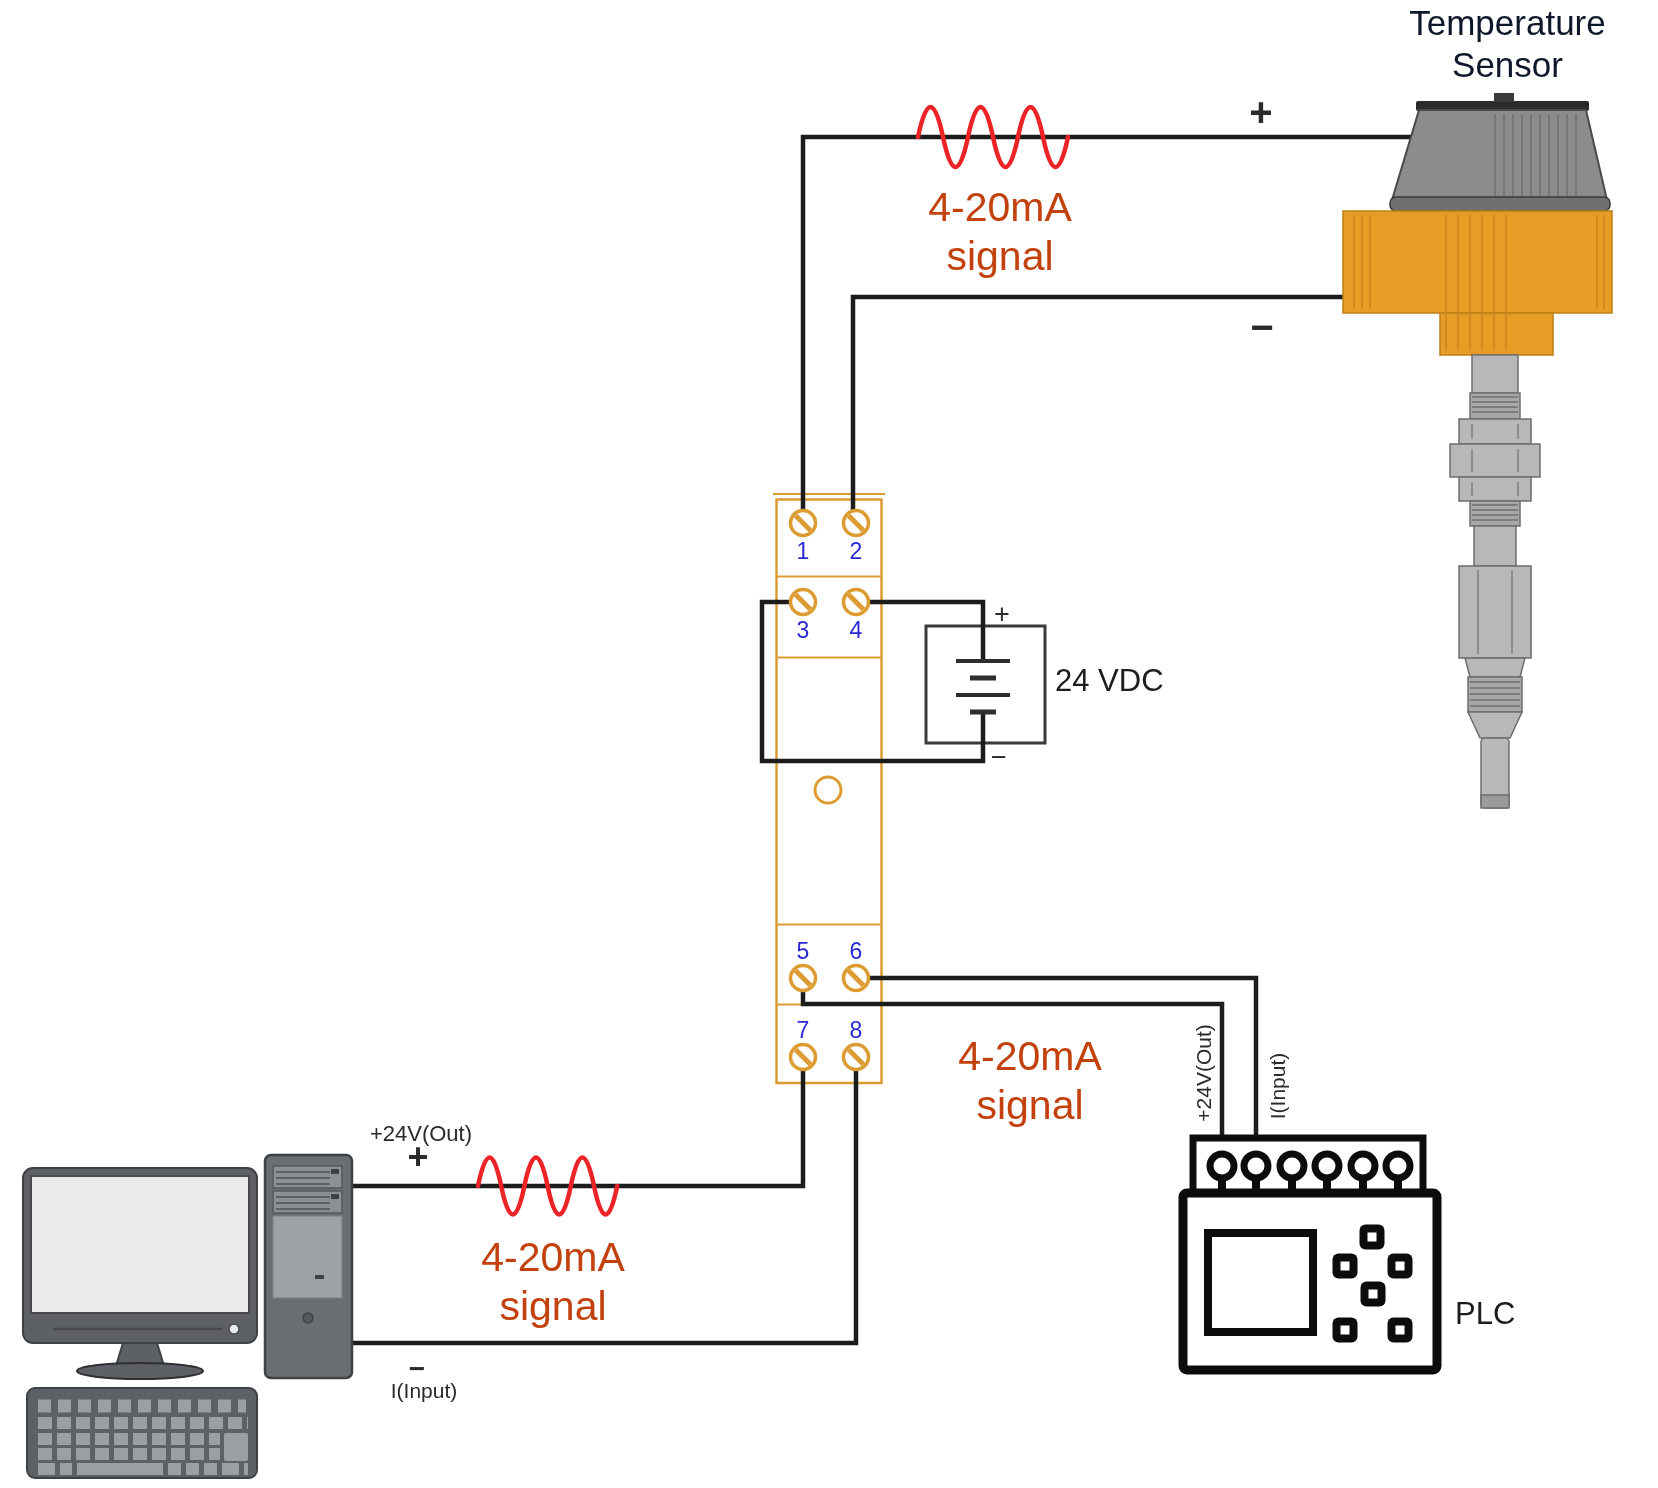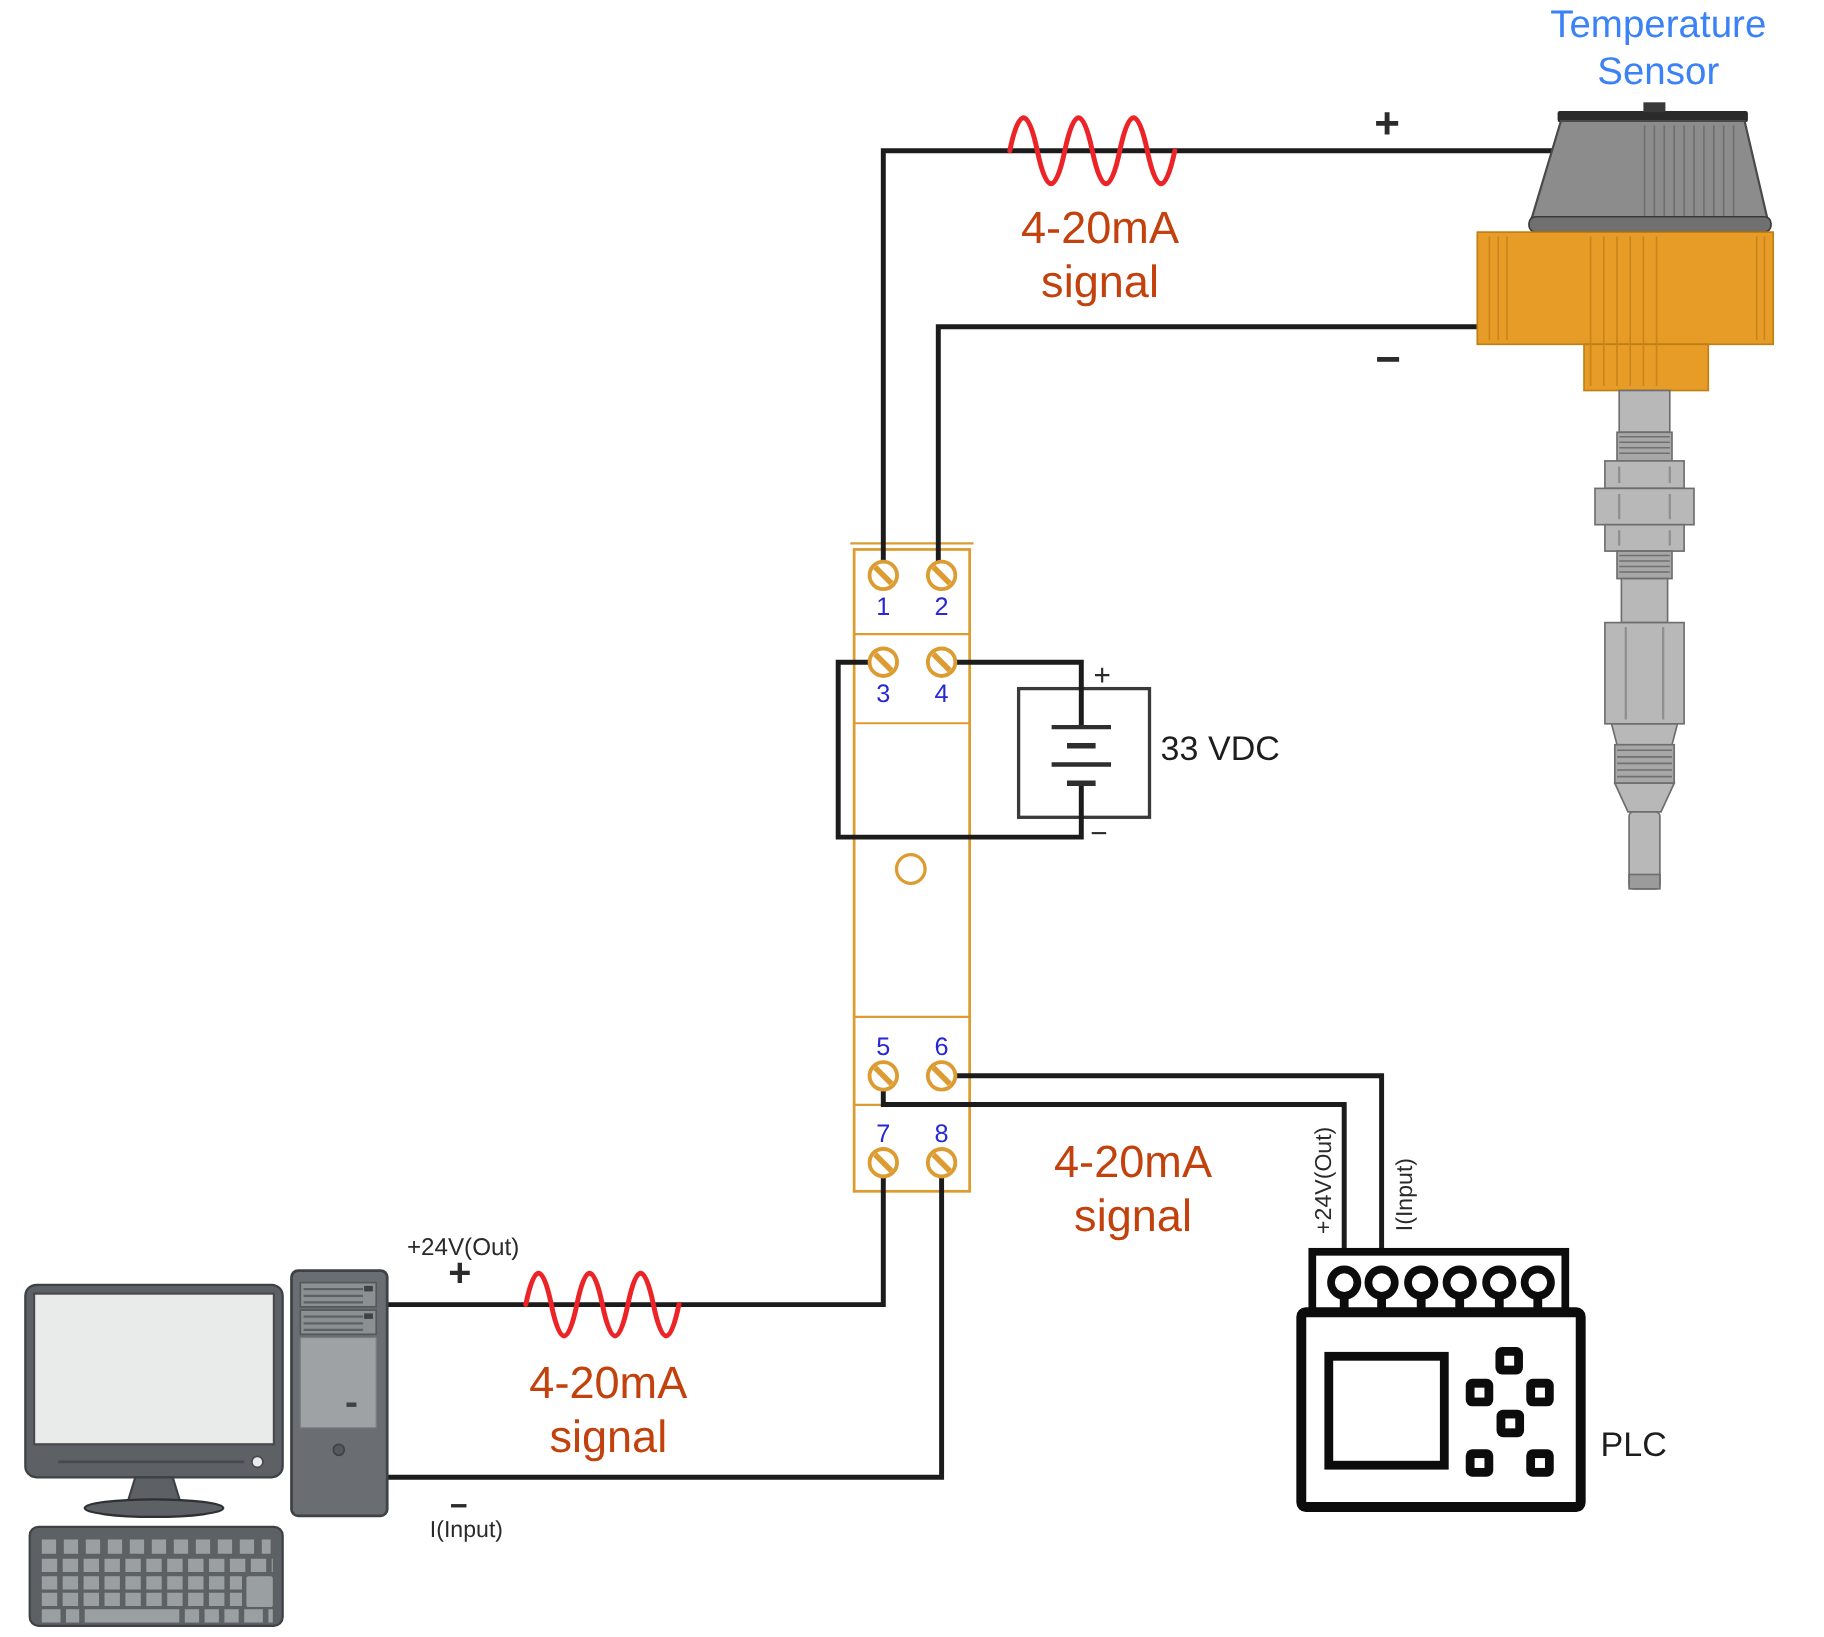--- a/index.html
+++ b/index.html
@@ -1,21 +1,21 @@
 <!DOCTYPE html>
 <html><head>
 <meta charset="utf-8">
 <style>
   html,body{margin:0;padding:0;background:#ffffff;}
   #canvas{position:relative;width:1658px;height:1488px;background:#ffffff;overflow:hidden;
           font-family:"Liberation Sans",sans-serif;}
   #diagram-svg{position:absolute;left:0;top:0;}
   .lbl{position:absolute;color:#2b2b2b;white-space:nowrap;}
   .sig{font-size:41px;line-height:49px;color:#c2410c;width:300px;text-align:center;}
-  .title{font-size:35px;line-height:42px;color:#3b82f6;width:235px;text-align:center;}
+  .title{font-size:35px;line-height:42px;color:#0f172a;width:235px;text-align:center;}
   .big{font-size:31px;color:#1d1d1d;}
   .small{font-size:22px;color:#2a2a2a;}
   .tiny{font-size:21px;color:#2a2a2a;}
   .sign{font-weight:700;text-align:center;width:60px;}
   .vert{transform:rotate(-90deg);text-align:center;font-size:21px;color:#2a2a2a;}
   .tnum{position:absolute;width:30px;text-align:center;font-size:23px;line-height:24px;color:#2929D4;}
 </style>
 </head>
 <body>
 
@@ -196,21 +196,21 @@
 <div class="lbl sig" style="left:403px;top:1233px;">
   <div>4-20mA</div>
   <div>signal</div>
 </div>
 
 <div class="lbl sig" style="left:880px;top:1032px;">
   <div>4-20mA</div>
   <div>signal</div>
 </div>
 
-<div class="lbl big" style="left:1055px;top:663px;">33 VDC</div>
+<div class="lbl big" style="left:1055px;top:663px;">24 VDC</div>
 <div class="lbl" style="left:982px;top:599px;font-size:27px;width:40px;text-align:center;">+</div>
 <div class="lbl" style="left:979px;top:742px;font-size:27px;width:40px;text-align:center;">−</div>
 
 <div class="lbl big" style="left:1455px;top:1296px;">PLC</div>
 
 <div class="lbl vert" style="left:1119px;top:1061px;width:170px;height:24px;">+24V(Out)</div>
 <div class="lbl vert" style="left:1213px;top:1074px;width:130px;height:24px;">I(Input)</div>
 
 <div class="lbl small" style="left:341px;top:1121px;width:160px;text-align:center;">+24V(Out)</div>
 <div class="lbl sign" style="left:393px;top:1138px;width:50px;font-size:36px;line-height:38px;">+</div>

